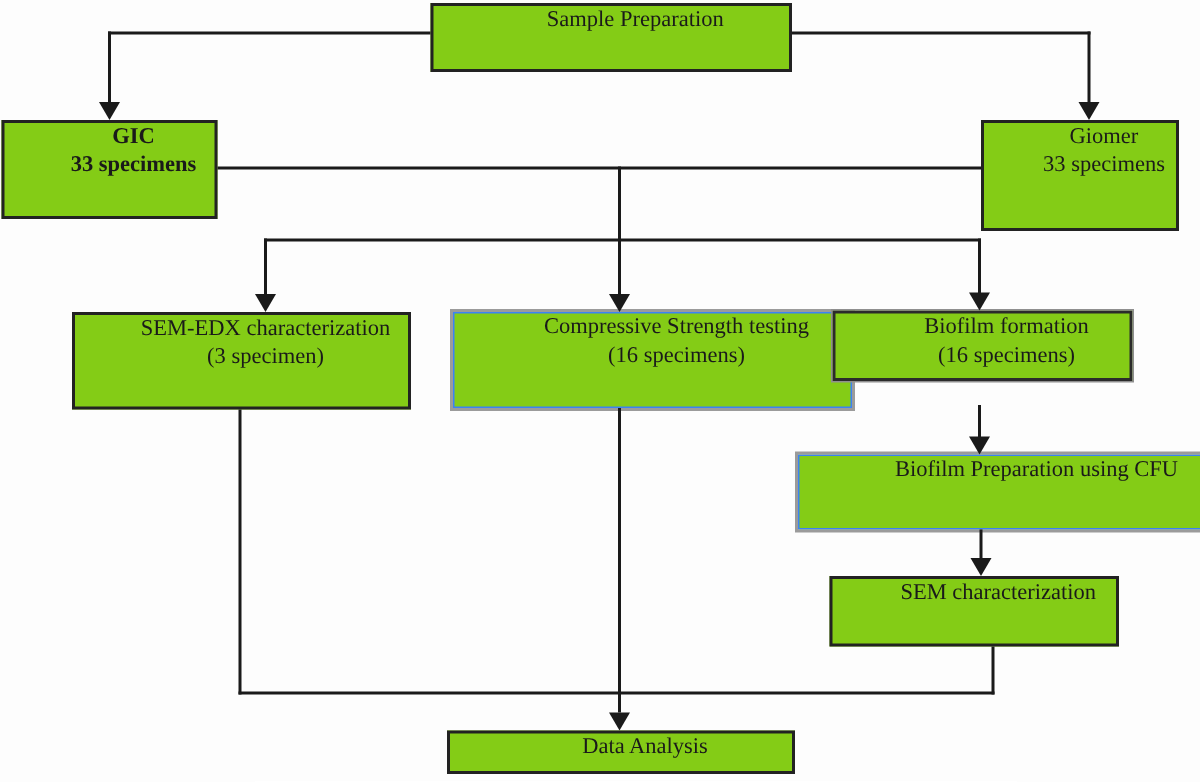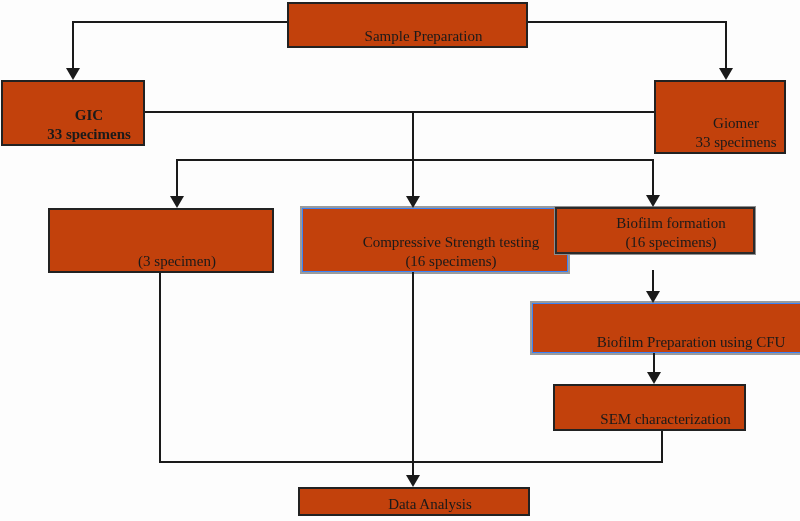--- a/index.html
+++ b/index.html
@@ -12,26 +12,26 @@
     width: 800px;
     height: 521px;
     background: #fdfdfd;
     font-family: "Liberation Serif", "DejaVu Serif", serif;
     color: #1a1a1a;
     overflow: hidden;
   }
   .box {
     position: absolute;
     box-sizing: border-box;
-    background: #c2410c;
+    background: #84cc16;
     border: 2px solid #222222;
     display: flex;
     flex-direction: column;
     align-items: center;
-    justify-content: flex-end;
+    justify-content: flex-start;
     text-align: center;
     font-size: 15px;
     line-height: 19px;
     padding-left: 32px;
   }
   .box.gray-border {
     border: 1px solid #3b82f6;
     outline: 2px solid #9b9b9b;
     margin-left: 20px;
   }
@@ -67,20 +67,21 @@
     <span>GIC</span>
     <span>33 specimens</span>
   </div>
 
   <div class="box" style="left:654px; top:80px; width:132px; height:74px;">
     <span>Giomer</span>
     <span>33 specimens</span>
   </div>
 
   <div class="box" style="left:48px; top:208px; width:226px; height:65px;">
+    <span>SEM-EDX characterization</span>
     <span>(3 specimen)</span>
   </div>
 
   <div class="box gray-border" style="left:282px; top:208px; width:266px; height:64px;">
     <span>Compressive Strength testing</span>
     <span>(16 specimens)</span>
   </div>
 
   <div class="box heavy-border" style="left:555px; top:207px; width:200px; height:47px;">
     <span>Biofilm formation</span>

